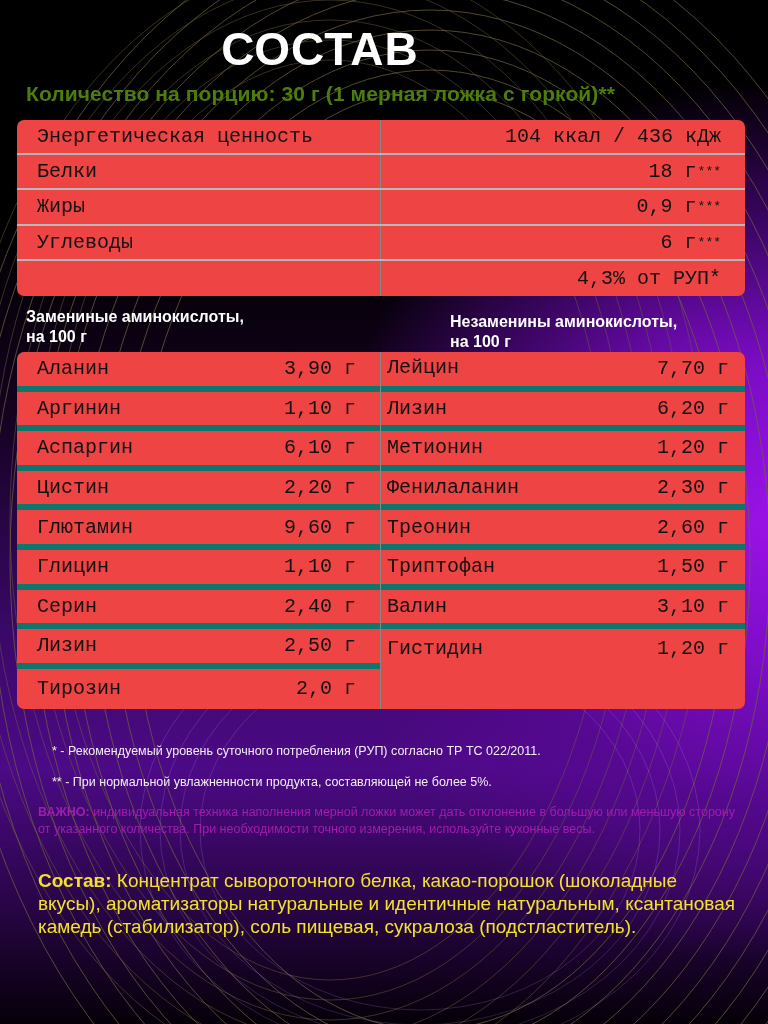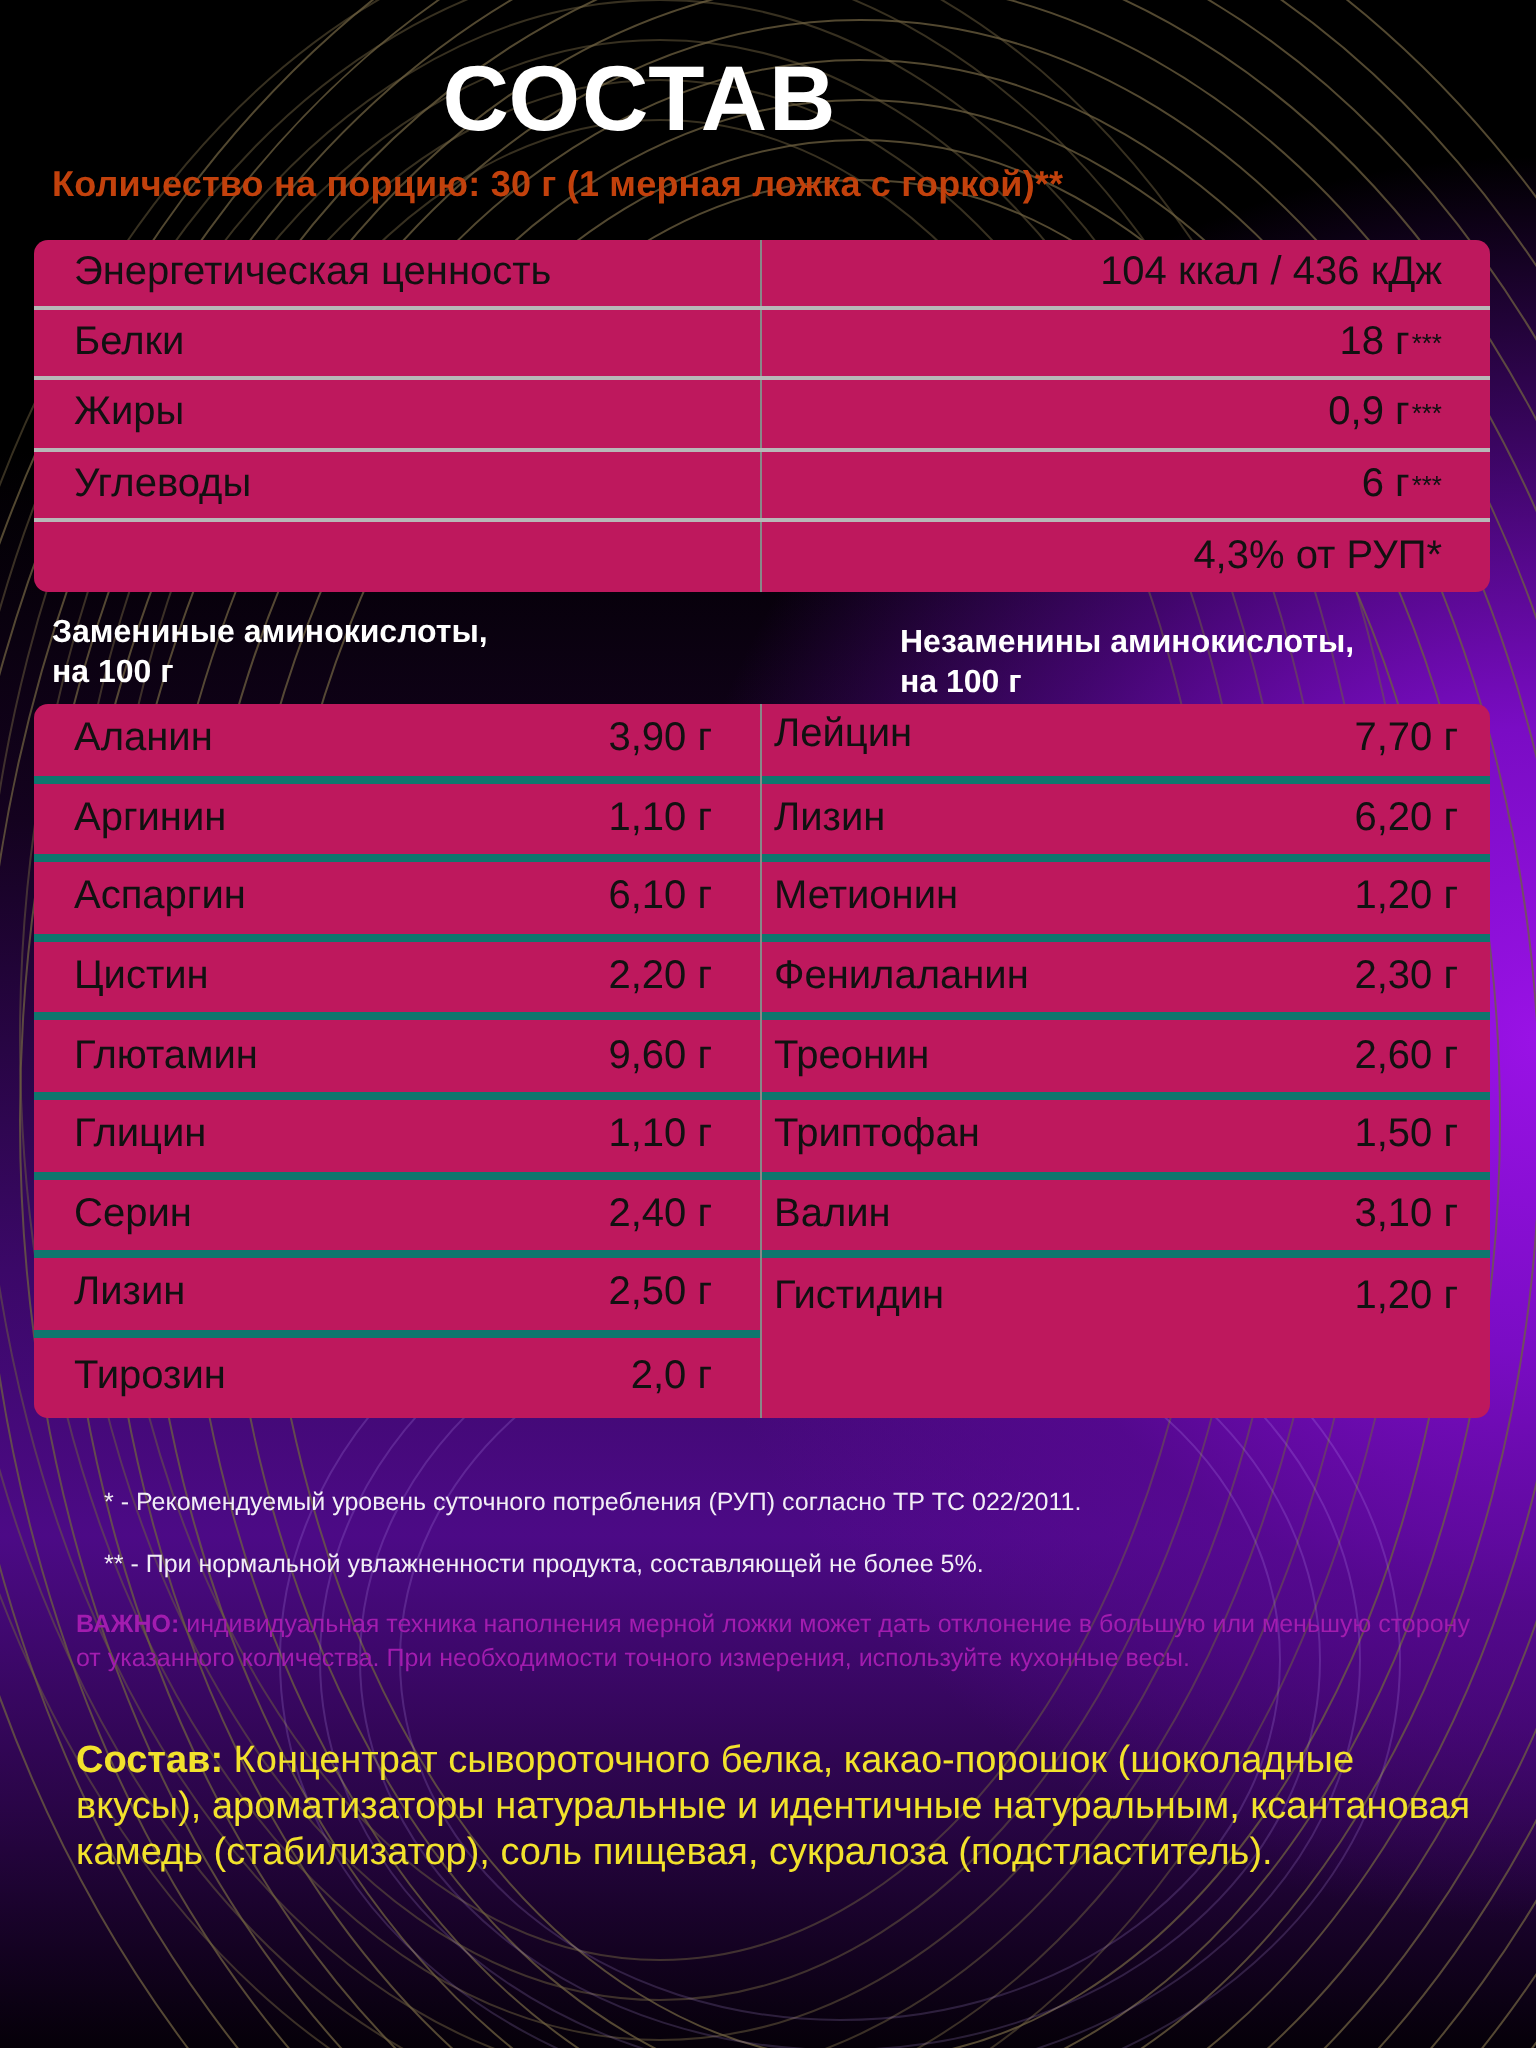--- a/index.html
+++ b/index.html
@@ -13,42 +13,42 @@
       linear-gradient(180deg, #000 0%, #000 22%, #14021f 40%, #3b0868 62%, #4c0a86 75%, #2a0548 88%, #050008 100%);
   }
   .bg-lines { position: absolute; left: 0; top: 0; width: 768px; height: 1024px; pointer-events: none; }
 
   .title {
     position: absolute; left: 0; top: 22px; width: 640px; text-align: center;
     font-weight: 700; font-size: 46px; letter-spacing: 1px; color: #fff;
   }
   .serving {
     position: absolute; left: 26px; top: 82px;
-    font-size: 18px; font-weight: 700; color: #c2410c; letter-spacing: 0.1px;
+    font-size: 21px; font-weight: 700; color: #4d7c0f; letter-spacing: 0.1px;
   }
 
   .table {
-    position: absolute; background: #be185d; border-radius: 7px; overflow: hidden; color: #111;
+    position: absolute; background: #ef4444; border-radius: 7px; overflow: hidden; color: #111; font-family: Liberation Mono, monospace;
   }
   .nutri { left: 17px; top: 120px; width: 728px; height: 176px; }
   .nutri .row { display: flex; height: 35.2px; border-bottom: 2px solid #b8b8b8; }
   .nutri .row:last-child { border-bottom: none; }
   .nutri .cell-l { width: 364px; border-right: 1px solid #888; padding-left: 20px; display: flex; align-items: center; font-size: 20px; }
   .nutri .cell-r { flex: 1; padding-right: 24px; display: flex; align-items: center; justify-content: flex-end; font-size: 20px; }
   sup.stars { font-size: 13px; vertical-align: 6px; margin-left: 1px; }
 
   .sec-head { position: absolute; font-size: 16px; font-weight: 700; line-height: 20px; color: #fff; }
   .sec-left { left: 26px; top: 307px; }
   .sec-right { left: 450px; top: 312px; }
 
   .amino { left: 17px; top: 352px; width: 728px; height: 357px; display: flex; }
   .amino .col { width: 364px; }
   .amino .col.left { border-right: 1px solid #888; }
   .amino .col.right { width: 364px; }
-  .amino .row { display: flex; justify-content: space-between; align-items: center; height: 39.6px; border-bottom: 4px solid #0f766e; font-size: 20px; }
+  .amino .row { display: flex; justify-content: space-between; align-items: center; height: 39.6px; border-bottom: 6px solid #0f766e; font-size: 20px; }
   .amino .row:last-child { border-bottom: none; }
   .amino .col.left .row { padding: 0 24px 0 20px; }
   .amino .col.right .row { padding: 0 16px 0 6px; }
 
   .notes { position: absolute; left: 38px; top: 729px; width: 700px; font-size: 12.5px; line-height: 17px; color: #f2eef6; }
   .notes p { margin: 14px; }
   .important { position: absolute; left: 38px; top: 804px; width: 700px; font-size: 12.5px; line-height: 17px; color: #a21caf; }
   .important b { font-weight: 700; }
 
   .composition { position: absolute; left: 38px; top: 869px; width: 700px; font-size: 19px; line-height: 23px; color: #f2e22c; }

